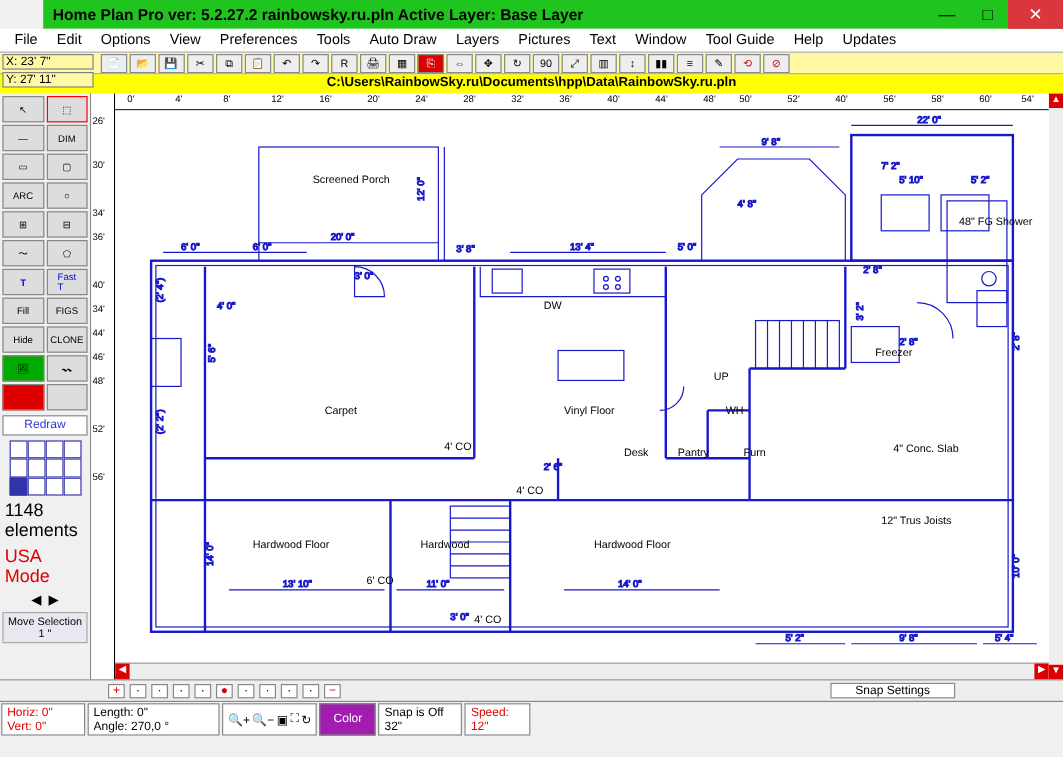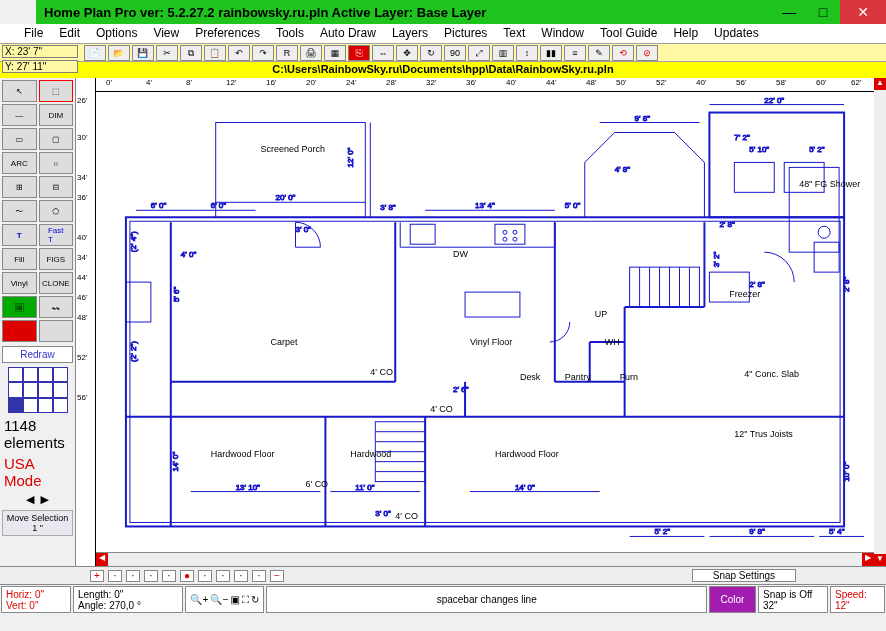--- a/index.html
+++ b/index.html
@@ -4,21 +4,21 @@
 <style>
 * { box-sizing: border-box; margin: 0; padding: 0; font-family: Tahoma, Arial, sans-serif; }
 body { width: 886px; height: 631px; overflow: hidden; background: #f0f0f0; font-size: 11px; }
 
 .titlebar { height: 24px; background: #1fc41f; display: flex; align-items: center; padding-left: 8px; color: #000; margin-left: 36px; }
 .titlebar .title { font-size: 13px; font-weight: bold; flex: 1; }
 .winbtns { display: flex; height: 24px; }
 .winbtn { width: 34px; height: 24px; display: flex; align-items: center; justify-content: center; font-size: 14px; color: #000; }
 .winbtn.close { background: #d9363e; color: #fff; width: 46px; }
 
-.menubar { height: 20px; background: #fff; border-bottom: 1px solid #a0a0a0; display: flex; padding-left: 16px; }
+.menubar { height: 20px; background: #fff; border-bottom: 1px solid #a0a0a0; display: flex; padding-left: 4px; }
 .menubar span { padding: 2px 8px; font-size: 12px; }
 
 .readouts { height: 18px; background: #fff9a6; display: flex; border-bottom: 1px solid #a0a0a0; }
 .readouts .cell { width: 76px; border: 1px solid #808080; margin: 1px 2px; font-size: 10px; padding: 0 2px; background: #fff9a6; }
 .readouts .tbar { flex: 1; display: flex; gap: 2px; padding: 1px 4px; }
 .tbtn { width: 22px; height: 16px; border: 1px solid #888; background: #eee; display: flex; align-items: center; justify-content: center; font-size: 9px; }
 
 .filepath { height: 16px; background: #ffff00; text-align: center; font-size: 11px; font-weight: bold; padding-top: 1px; }
 
 .main { display: flex; height: 488px; }
@@ -139,21 +139,21 @@
       <div class="tool">ARC</div>
       <div class="tool">○</div>
       <div class="tool">⊞</div>
       <div class="tool">⊟</div>
       <div class="tool">〜</div>
       <div class="tool">⬠</div>
       <div class="tool" style="font-weight:bold;color:#00d">T</div>
       <div class="tool" style="color:#00d">Fast<br>T</div>
       <div class="tool">Fill</div>
       <div class="tool">FIGS</div>
-      <div class="tool">Vinyl</div>
+      <div class="tool">Hide</div>
       <div class="tool">CLONE</div>
       <div class="tool" style="background:#0a0">🖼</div>
       <div class="tool">〰</div>
       <div class="tool" style="background:#d00"></div>
       <div class="tool"></div>
     </div>
     <div class="redraw">Redraw</div>
     <div class="grid9">
       <div></div>
         <div></div>
@@ -207,21 +207,21 @@
       <span style="left:370px">36'</span>
       <span style="left:410px">40'</span>
       <span style="left:450px">44'</span>
       <span style="left:490px">48'</span>
       <span style="left:520px">50'</span>
       <span style="left:560px">52'</span>
       <span style="left:600px">40'</span>
       <span style="left:640px">56'</span>
       <span style="left:680px">58'</span>
       <span style="left:720px">60'</span>
-      <span style="left:755px">62'</span>
+      <span style="left:755px">54'</span>
     </div>
     <div class="canvas">
       <svg viewBox="0 0 780 460">
 
         <rect class="bl2" x="30" y="125" width="720" height="310"></rect>
         <rect class="bl" x="34" y="129" width="712" height="302"></rect>
 
         <rect class="bl" x="120" y="30" width="150" height="95"></rect>
 
         <path class="bl" d="M490 125 L490 70 L520 40 L580 40 L610 70 L610 125"></path>
@@ -393,19 +393,18 @@
     <span>Length:  0"</span>
     <span>Angle: 270,0 °</span>
   </div>
   <div class="box" style="display:flex;flex-direction:row;gap:2px;align-items:center">
     <span>🔍+</span>
     <span>🔍−</span>
     <span>▣</span>
     <span>⛶</span>
     <span>↻</span>
   </div>
-  <div class="box" style="flex:1;text-align:center;justify-content:center">spacebar changes line</div>
   <div class="box" style="background:#a21caf;color:#fff;width:47px;text-align:center;justify-content:center">Color</div>
   <div class="box" style="width:70px;white-space:pre">Snap is Off
 32"</div>
   <div class="box red" style="width:55px;white-space:pre">Speed:
 12"</div>
 </div>
 
 </body></html>

